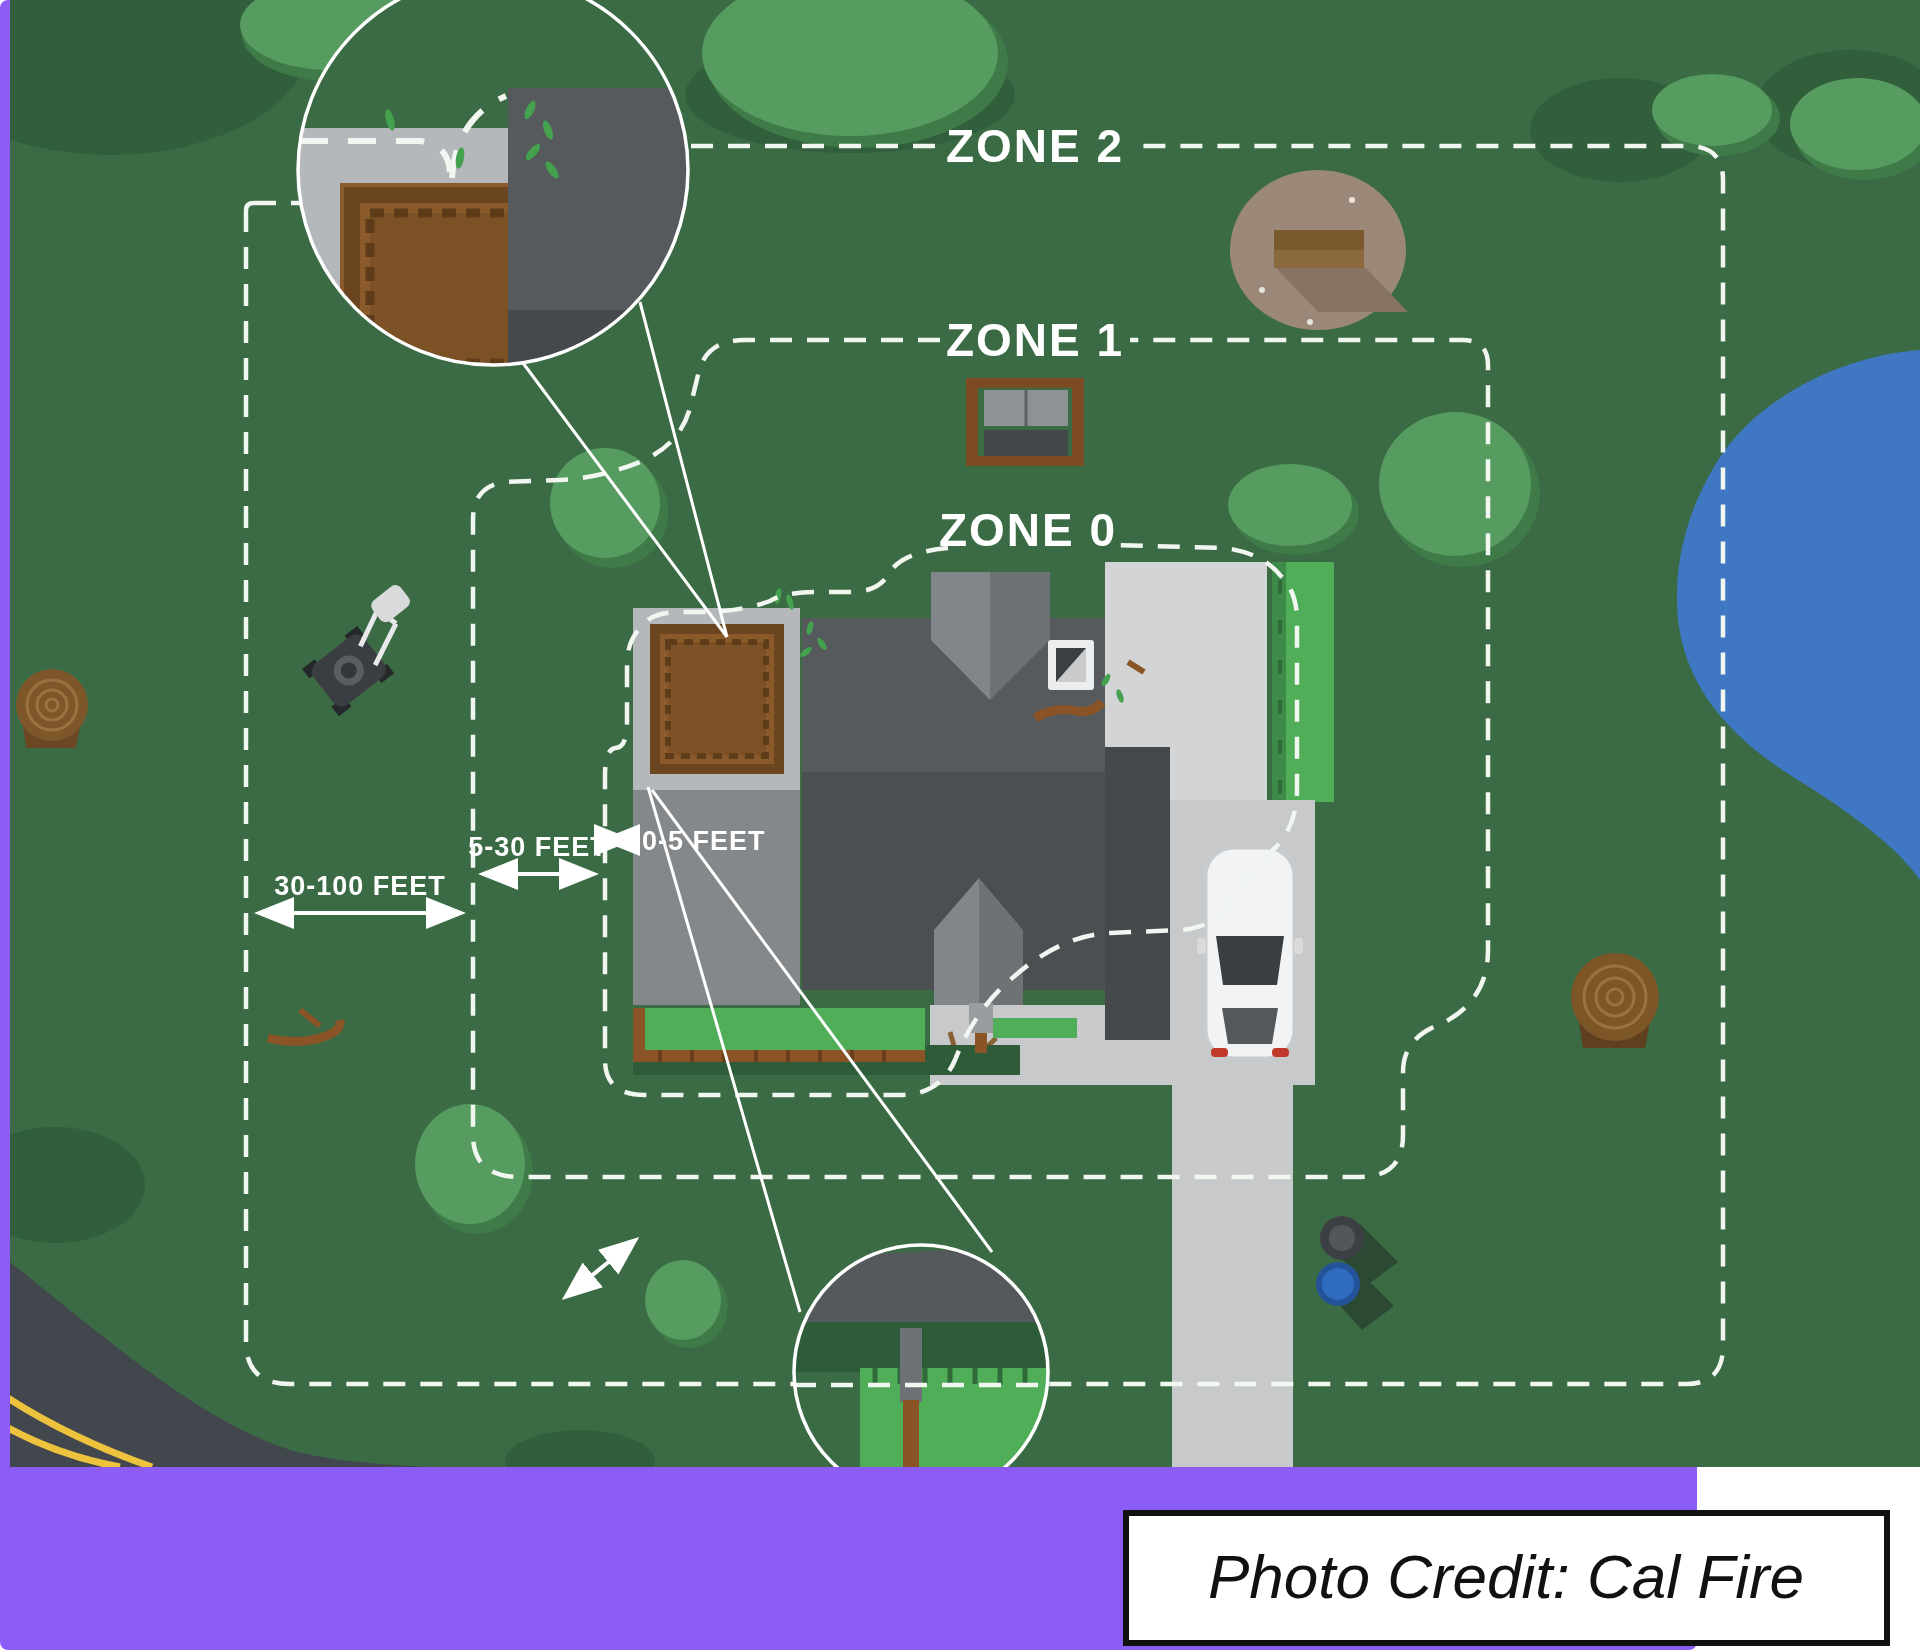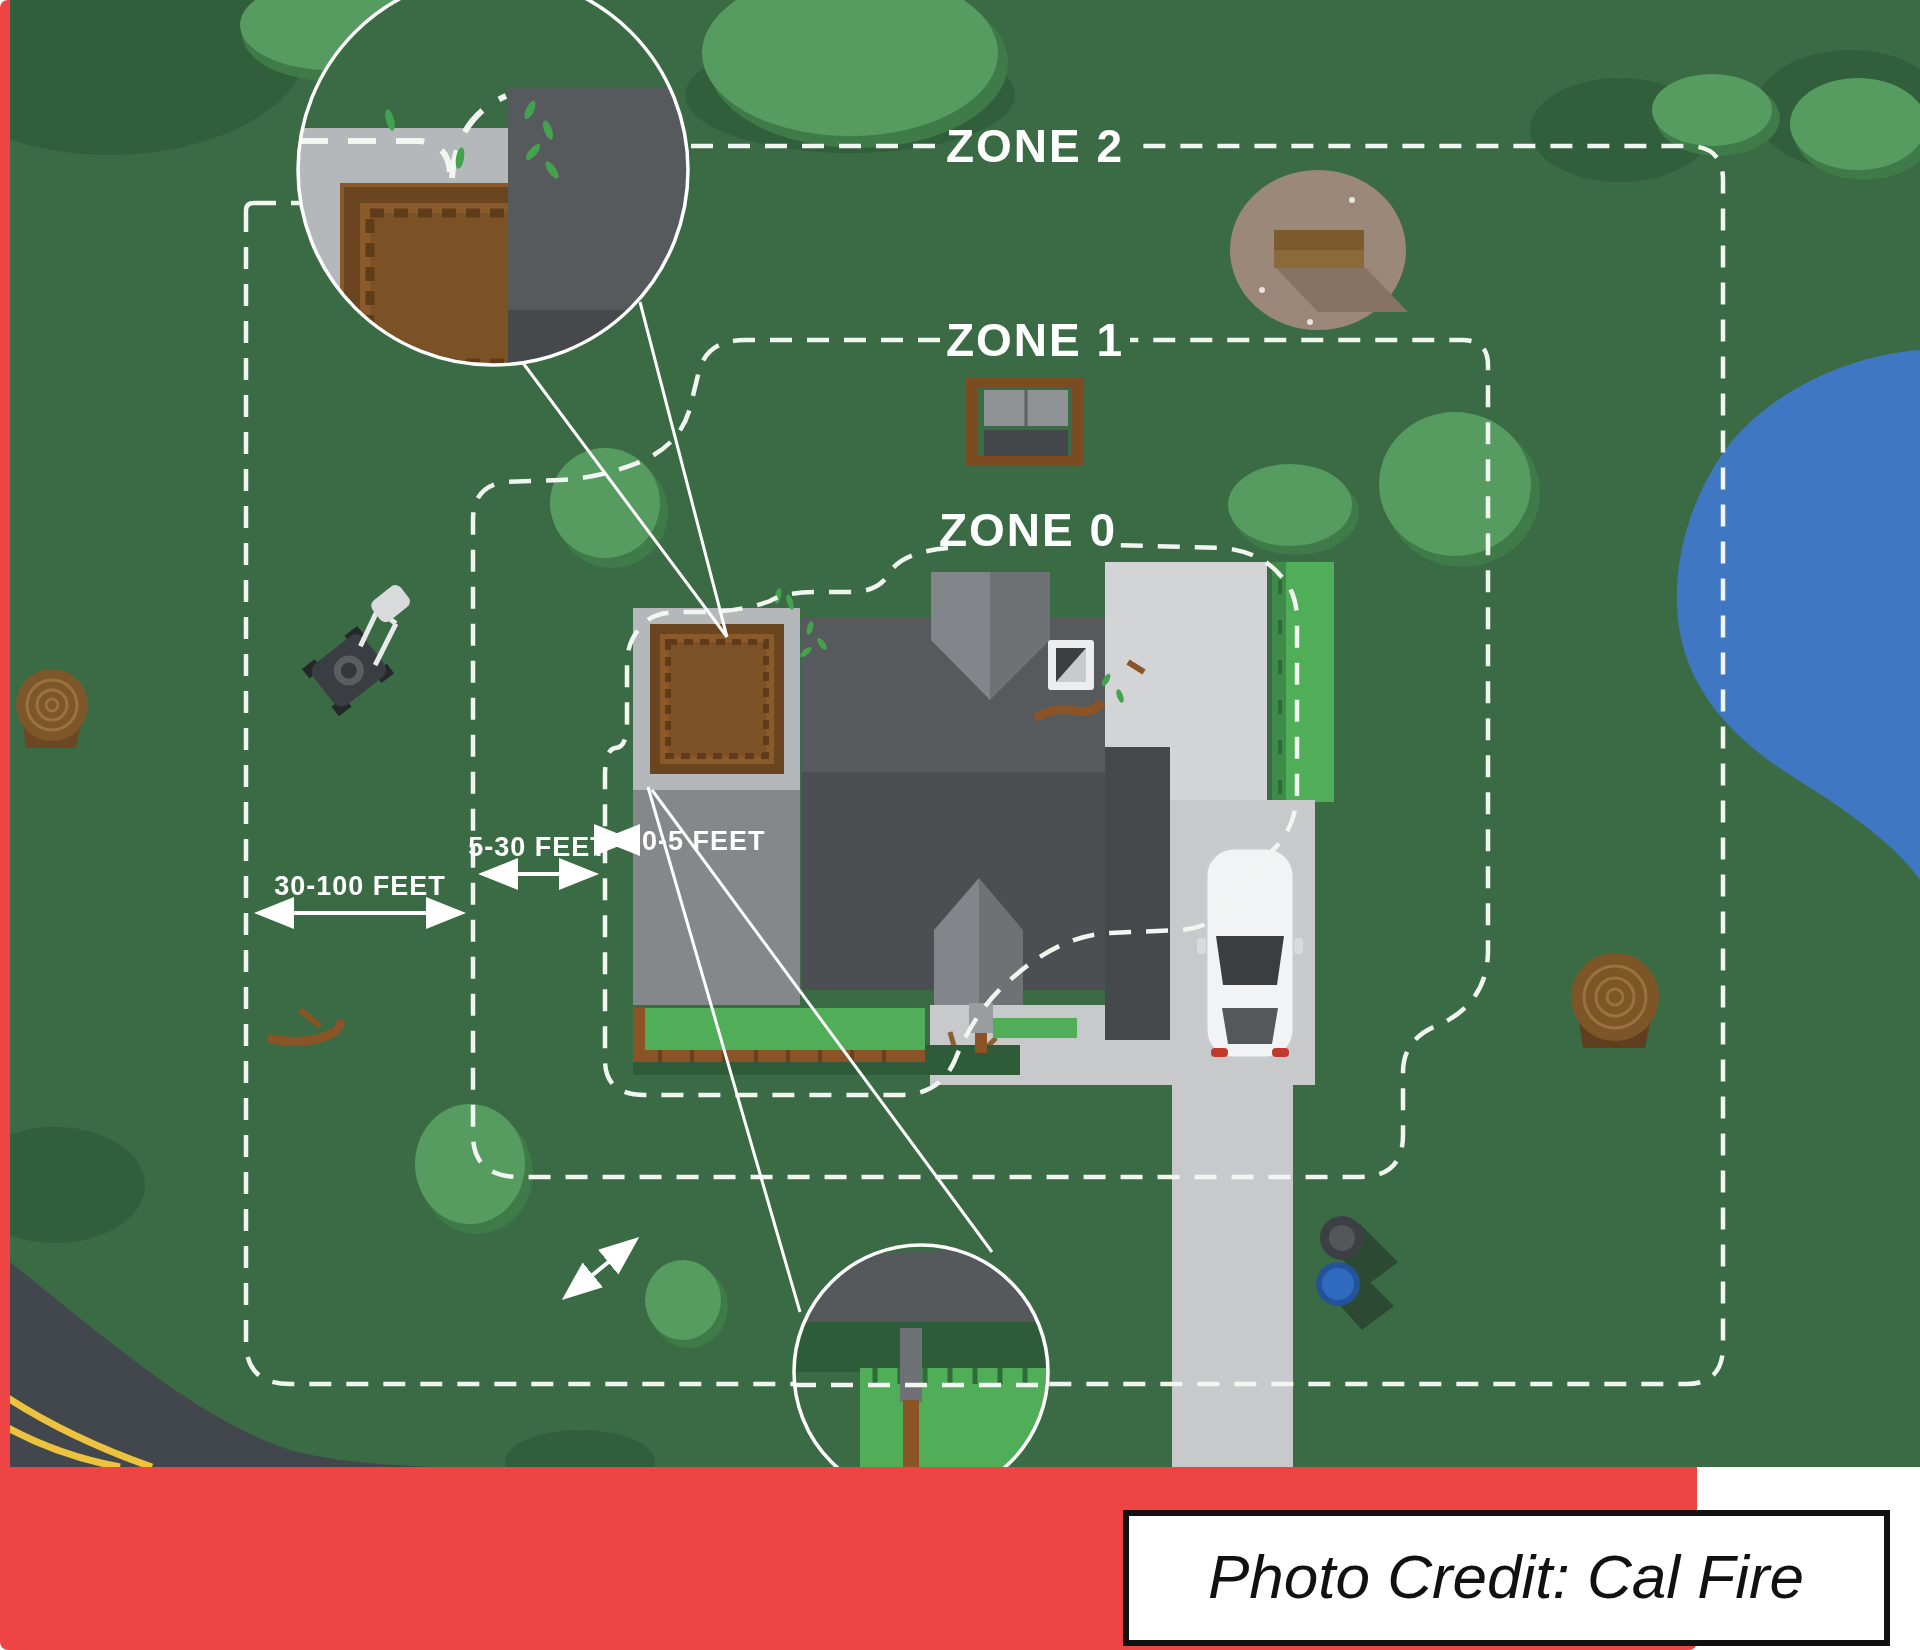--- a/index.html
+++ b/index.html
@@ -1,16 +1,16 @@
 <!DOCTYPE html>
 <html><head>
 <meta charset="utf-8">
 <style>
   html,body{margin:0;padding:0;background:#fff;}
-  .stage{width:1697px;height:1650px;position:relative;background:#ef4444;border-radius:8px;}
+  .stage{width:1697px;height:1650px;position:relative;background:#8b5cf6;border-radius:8px;}
   svg{display:block;font-family:"Liberation Sans",sans-serif;}
   .zone-label{font-family:"Liberation Sans",sans-serif;font-weight:700;font-size:46px;fill:#ffffff;letter-spacing:2px;}
   .dist-label{font-family:"Liberation Sans",sans-serif;font-weight:700;font-size:27px;fill:#ffffff;letter-spacing:1px;}
   .credit-text{font-family:"Liberation Sans",sans-serif;font-style:italic;font-size:62px;fill:#111111;}
   .dashline{stroke:#f1f6f1;stroke-width:4.5;fill:none;stroke-dasharray:22 15;stroke-linejoin:round;}
   .leader{stroke:#ffffff;stroke-width:3;fill:none;}
   .arrowline{stroke:#ffffff;stroke-width:4;fill:none;}
 </style>
 </head>
 <body>

